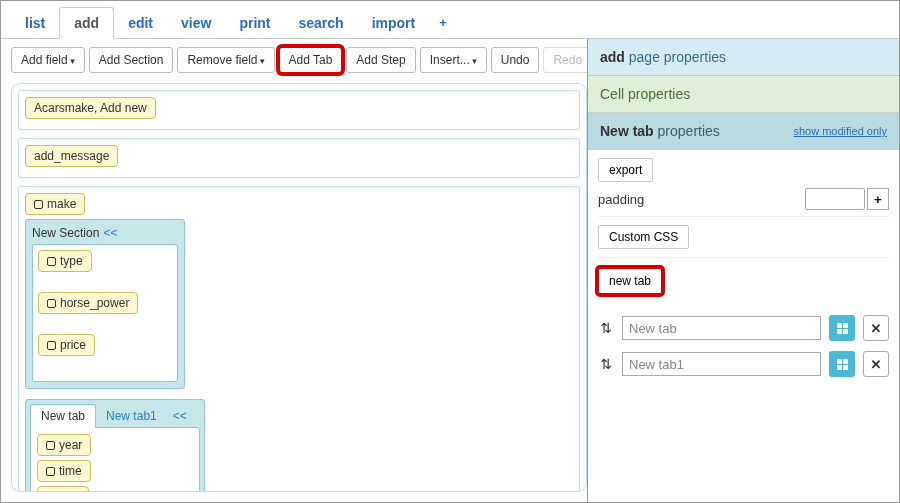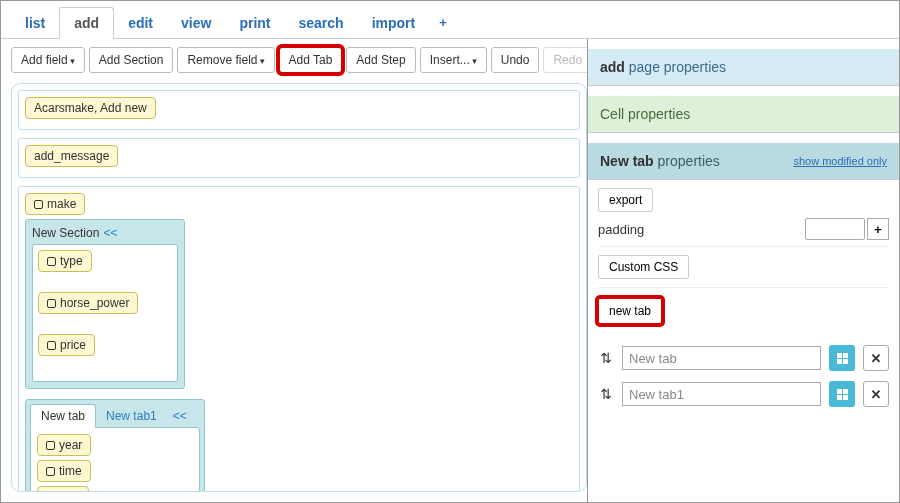--- a/index.html
+++ b/index.html
@@ -151,21 +151,20 @@
     border-left: 1px solid #999;
     background: #fff;
     display:flex;
     flex-direction:column;
     overflow:hidden;
   }
   .panel-header {
     padding: 10px 12px;
     font-size: 14px;
     border-bottom: 1px solid #ccc;
-    margin-top: 10px;
   }
   .panel-header.blue { background: #d6ecf5; color:#3a6b8a; }
   .panel-header.green { background: #dff0d8; color:#4a6b3a; }
   .panel-header.teal { background: #b8dae0; color:#3a5f66; display:flex; justify-content:space-between; align-items:center;gap:20px; }
   .panel-header strong { color:#333; }
   .link { color:#2a6ebb; text-decoration:underline; font-size:11px; cursor:pointer; font-weight:normal; }
   .prop-body {
     padding: 8px 10px;
     flex:1;
     overflow-y:auto;

